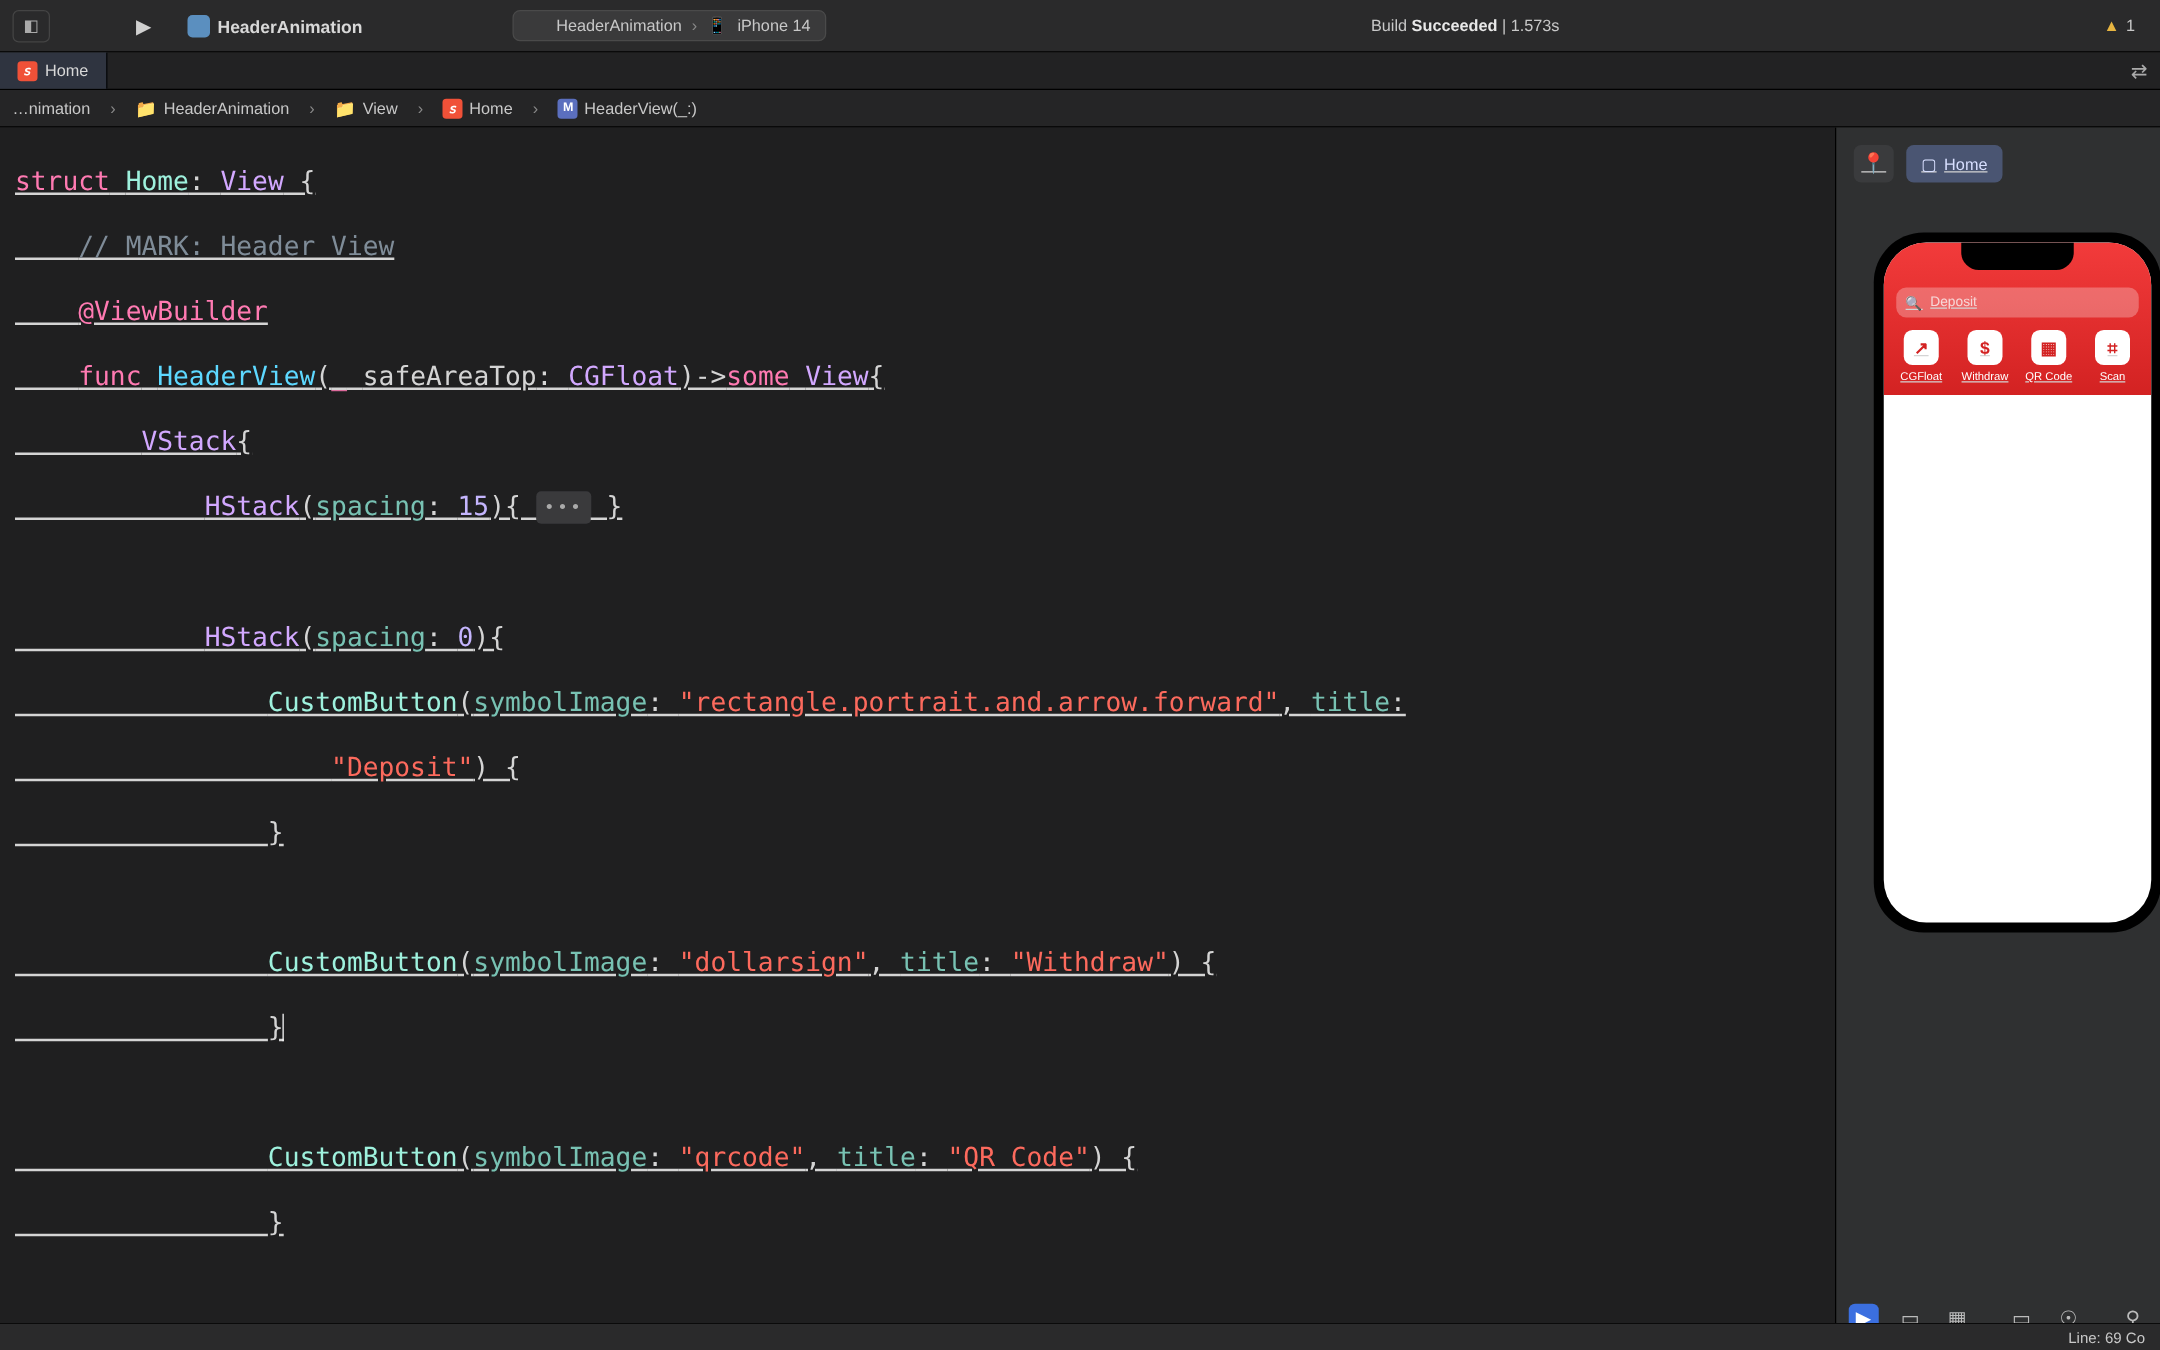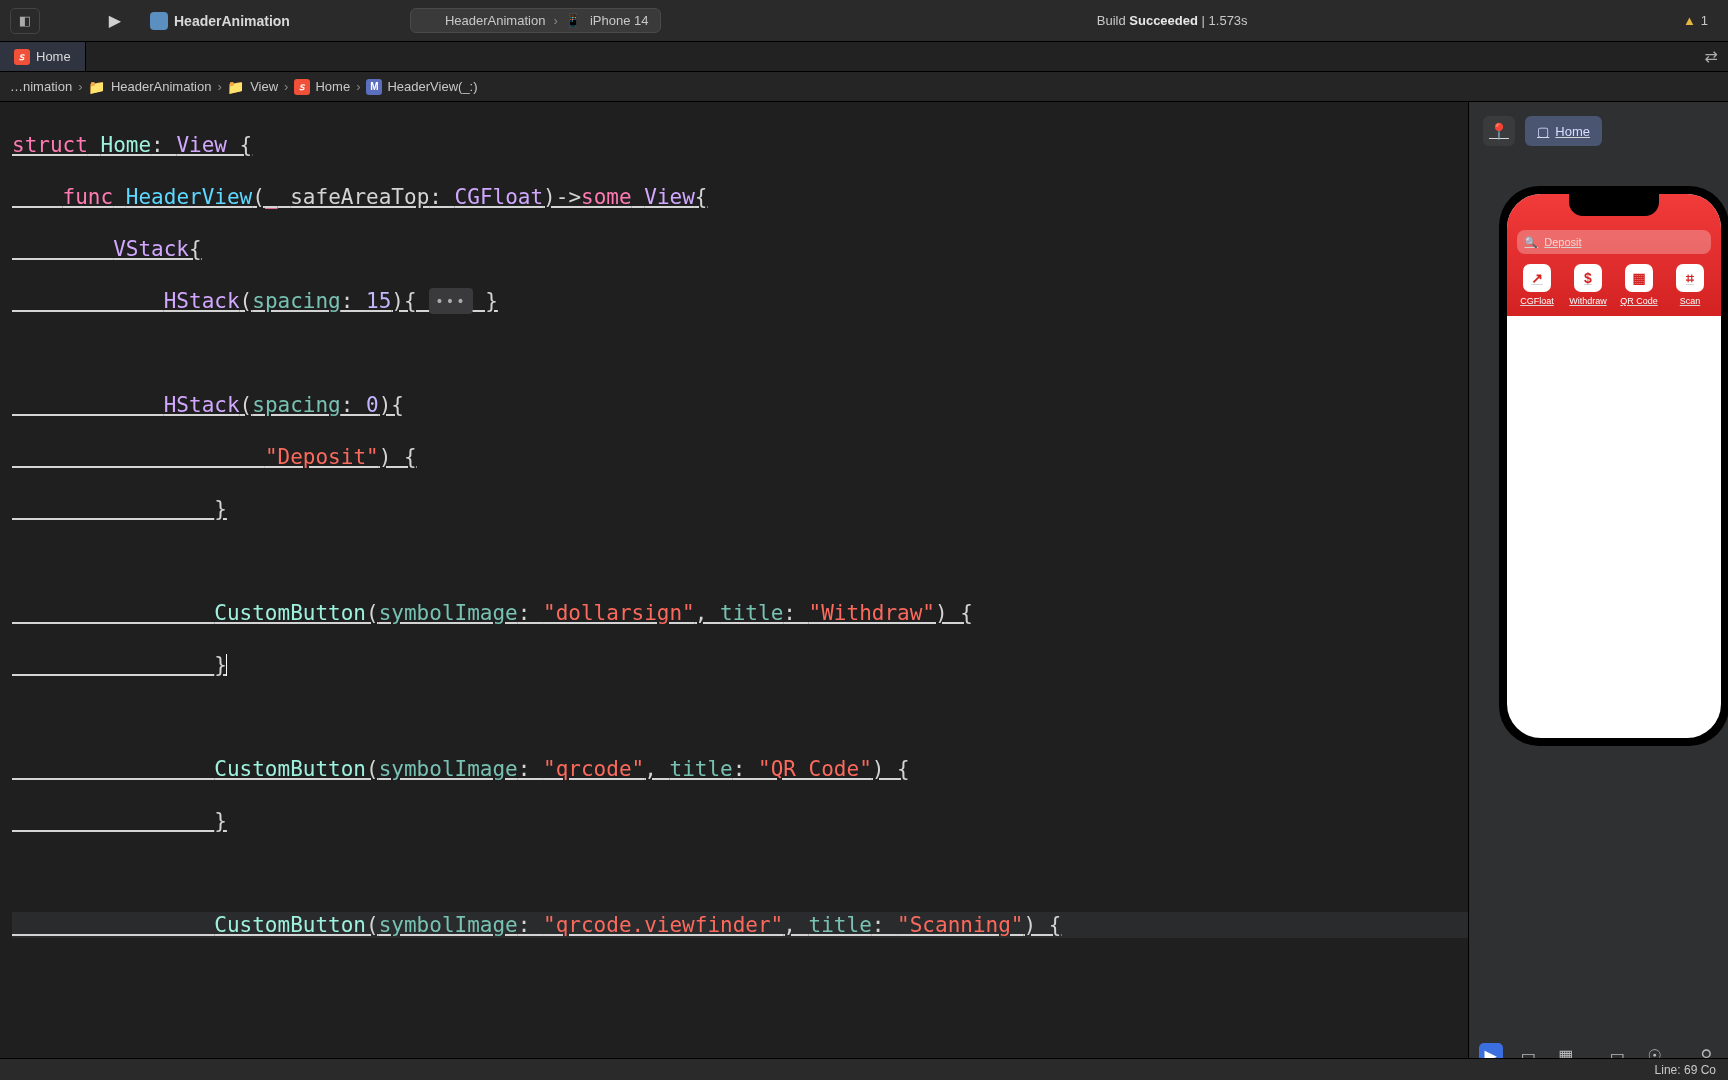--- a/index.html
+++ b/index.html
@@ -106,21 +106,21 @@
     padding:0 10px;color:#aaa;
   }
 
   
   .jumpbar {
     height: 30px;
     background:#252526;
     border-bottom:1px solid #000;
     display:flex;
     align-items:center;
-    gap:6px;
+    gap:16px;
     padding:0 10px;
     font-size:13px;
     color:#c8c8c8;
   }
   .jb-item { display:flex;align-items:center;gap:5px; }
   .jb-sep { color:#888; }
   .jb-icon { width:16px;height:16px;border-radius:3px;display:flex;align-items:center;justify-content:center;font-size:10px;font-weight:bold; }
   .jb-folder { color:#888;font-size:14px; }
   .jb-swift { background:#f05138;color:#fff; }
   .jb-method { background:#5b6fbe;color:#fff; }
@@ -328,25 +328,28 @@
   <div class="jb-item">
     <span class="jb-icon jb-method">M</span>
     <span>HeaderView(_:)</span>
   </div>
 </div>
 
 <div class="main">
 
   <div class="editor">
 <div class="line"><span class="kw-pink">struct</span> <span class="type-teal">Home</span><span class="white">: </span><span class="type-purple">View</span><span class="white"> {</span></div>
+<div class="line">    <span class="comment">// MARK: Header View</span></div>
+<div class="line">    <span class="kw-pink">@ViewBuilder</span></div>
 <div class="line">    <span class="kw-pink">func</span> <span class="fn-blue">HeaderView</span><span class="white">(</span><span class="kw-pink">_</span><span class="white"> </span><span class="white">safeAreaTop</span><span class="white">: </span><span class="type-purple">CGFloat</span><span class="white">)-&gt;</span><span class="kw-pink">some</span><span class="white"> </span><span class="type-purple">View</span><span class="white">{</span></div>
 <div class="line">        <span class="type-purple">VStack</span><span class="white">{</span></div>
 <div class="line">            <span class="type-purple">HStack</span><span class="white">(</span><span class="param">spacing</span><span class="white">: </span><span class="num">15</span><span class="white">){ </span><span class="fold-chip">•••</span><span class="white"> }</span></div>
 <div class="line"></div>
 <div class="line">            <span class="type-purple">HStack</span><span class="white">(</span><span class="param">spacing</span><span class="white">: </span><span class="num">0</span><span class="white">){</span></div>
+<div class="line">                <span class="type-teal">CustomButton</span><span class="white">(</span><span class="param">symbolImage</span><span class="white">: </span><span class="str">"rectangle.portrait.and.arrow.forward"</span><span class="white">, </span><span class="param">title</span><span class="white">:</span></div>
 <div class="line">                    <span class="str">"Deposit"</span><span class="white">) {</span></div>
 <div class="line">                <span class="white">}</span></div>
 <div class="line"></div>
 <div class="line">                <span class="type-teal">CustomButton</span><span class="white">(</span><span class="param">symbolImage</span><span class="white">: </span><span class="str">"dollarsign"</span><span class="white">, </span><span class="param">title</span><span class="white">: </span><span class="str">"Withdraw"</span><span class="white">) {</span></div>
 <div class="line">                <span class="white">}</span><span class="text-caret"></span></div>
 <div class="line"></div>
 <div class="line">                <span class="type-teal">CustomButton</span><span class="white">(</span><span class="param">symbolImage</span><span class="white">: </span><span class="str">"qrcode"</span><span class="white">, </span><span class="param">title</span><span class="white">: </span><span class="str">"QR Code"</span><span class="white">) {</span></div>
 <div class="line">                <span class="white">}</span></div>
 <div class="line"></div>
 <div class="line cursor">                <span class="type-teal">CustomButton</span><span class="white">(</span><span class="param">symbolImage</span><span class="white">: </span><span class="str">"qrcode.viewfinder"</span><span class="white">, </span><span class="param">title</span><span class="white">: </span><span class="str">"Scanning"</span><span class="white">) {</span></div>

